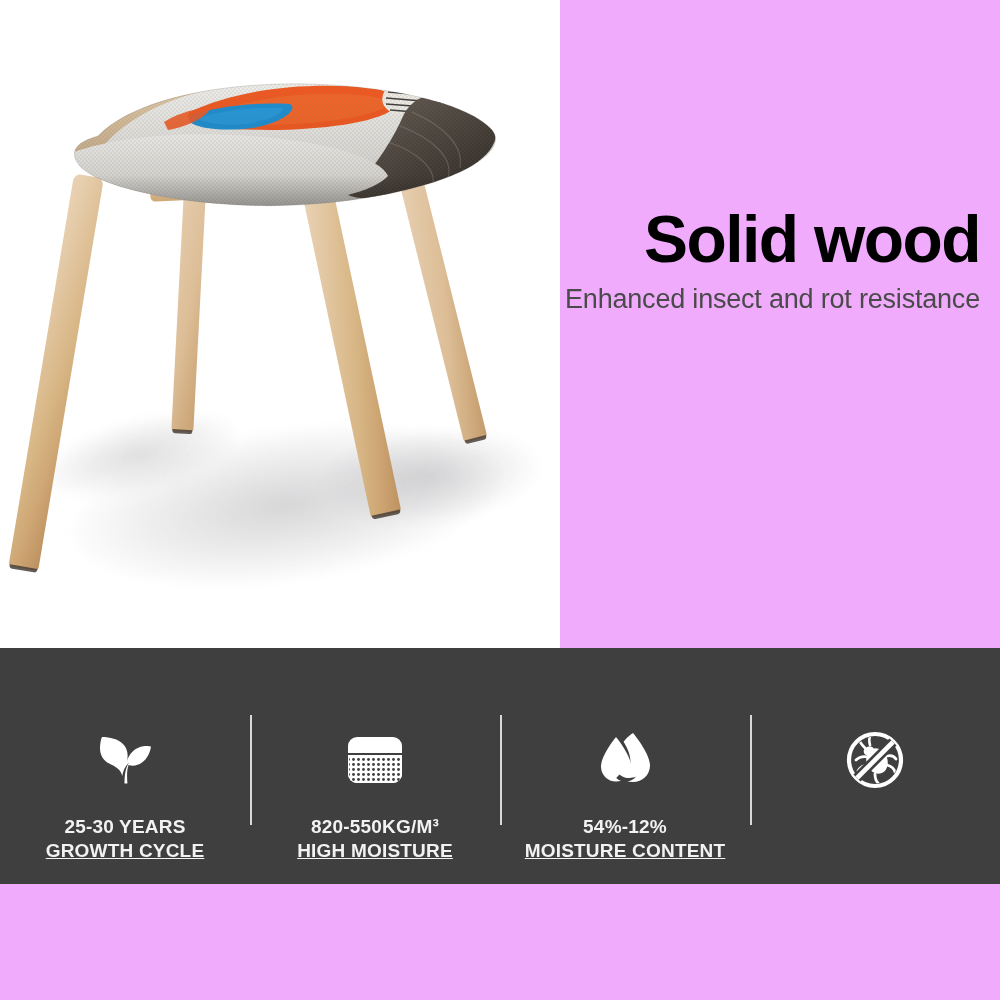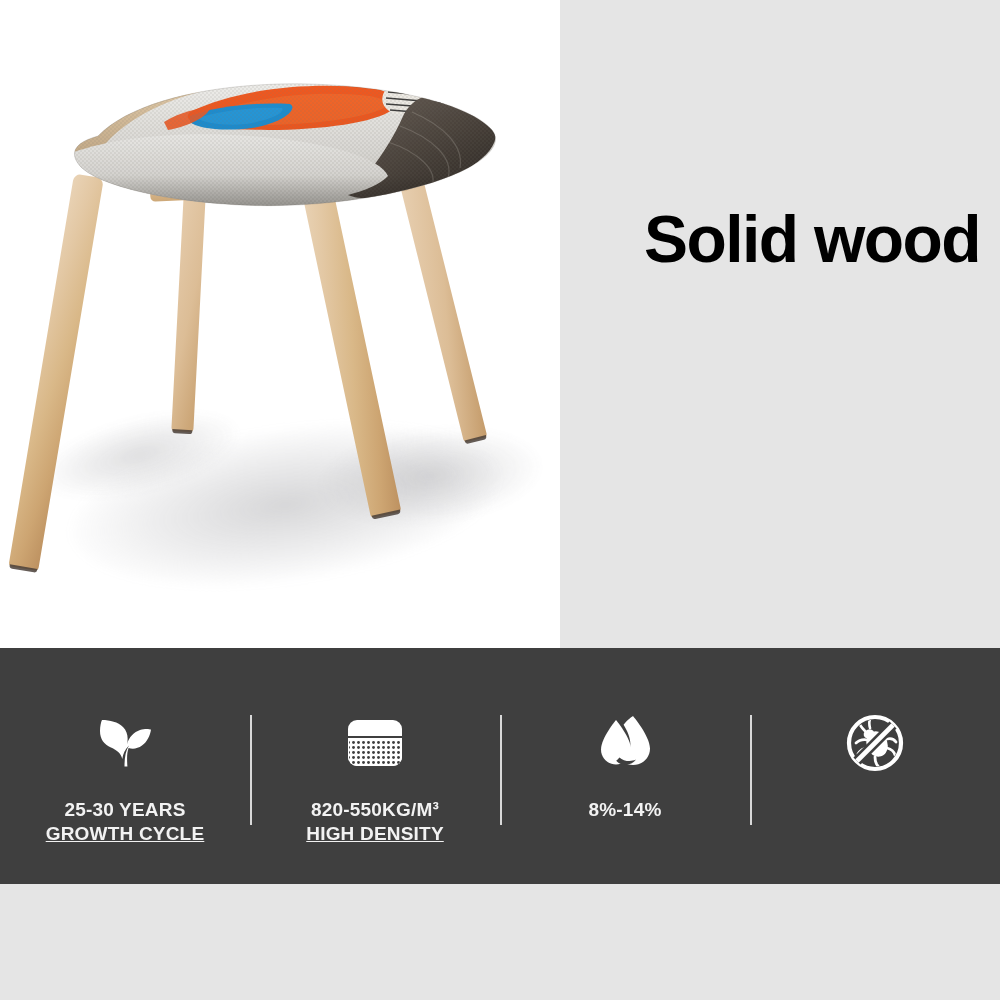--- a/index.html
+++ b/index.html
@@ -10,21 +10,21 @@
   body {
     width: 1000px;
     height: 1000px;
     font-family: "Liberation Sans", sans-serif;
     overflow: hidden;
   }
   #page {
     position: relative;
     width: 1000px;
     height: 1000px;
-    background: #e5e5e5;
+    background: #f0abfc;
   }
 
   
   #product-photo {
     position: absolute;
     left: 0;
     top: 0;
     width: 560px;
     height: 648px;
     background: #ffffff;
@@ -177,21 +177,21 @@
     display: flex;
     align-items: stretch;
   }
   .feature-item {
     position: relative;
     flex: 1 1 0;
     display: flex;
     flex-direction: column;
     align-items: center;
     justify-content: flex-start;
-    padding-top: 64px;
+    padding-top: 81px;
     box-sizing: border-box;
   }
   .feature-item + .feature-item::before {
     content: "";
     position: absolute;
     left: 0;
     top: 67px;
     width: 2px;
     height: 110px;
     background: #d8d8d8;
@@ -323,20 +323,21 @@
 
         <path d="M58,58 C95,20 185,4 268,6 C352,8 430,26 452,52
                  C462,64 450,80 420,94 C370,117 280,131 200,127
                  C120,123 56,106 40,88 C28,74 36,64 58,58 Z" fill="none" stroke="rgba(90,85,78,0.18)" stroke-width="1"></path>
       </svg>
     </div>
   </div>
 
   <div id="headline-block">
     <span id="title-line-1">Solid wood</span>
+    <span id="tagline">Enhanced insect and rot resistance</span>
   </div>
 
   <div id="feature-bar">
 
     <div class="feature-item">
       <div class="feature-icon">
         <svg width="62" height="58" viewBox="0 0 62 58" xmlns="http://www.w3.org/2000/svg">
           <path d="M30.5,52.5 C30.5,44 31.5,37 35,31.5 C31,35 29,40 28.3,45
                    C27.4,40 23,36 17,33.5 C10,30.5 6,25 6,17 C6,12 7,8 8,6
                    C16,6 24,8 29,13 C33.5,17.5 34.5,24 33,30
@@ -365,41 +366,42 @@
           <rect x="2" y="5" width="54" height="46" rx="9" ry="9" fill="#ffffff"></rect>
           <g clip-path="url(#foamClip)">
             <rect x="2" y="22" width="54" height="29" fill="#ffffff"></rect>
             <rect x="2" y="21" width="54" height="2" fill="#3f3f3f"></rect>
             <rect x="3" y="24" width="52" height="26" fill="url(#densityDots)"></rect>
           </g>
         </svg>
       </div>
       <div class="feature-label">
         <span>820-550KG/M³</span>
-        <span class="l2">HIGH DENSITY</span>
+        <span class="l2">HIGH MOISTURE</span>
       </div>
     </div>
 
     <div class="feature-item">
       <div class="feature-icon">
         <svg width="60" height="58" viewBox="0 0 60 58" xmlns="http://www.w3.org/2000/svg">
           <path d="M21,6 C21,6 36,24 36,35.5 C36,44.2 29.3,50.5 21,50.5
                    C12.7,50.5 6,44.2 6,35.5 C6,24 21,6 21,6 Z" fill="#ffffff"></path>
           <path d="M38,2 C38,2 55,22 55,34.5 C55,44 47.4,51 38,51
                    C33.2,51 28.9,49.1 26,46 C31.6,42.8 35.4,37 35.4,30
                    C35.4,23.6 32,16.4 28.6,10.8 C31.6,6.4 38,2 38,2 Z" fill="#ffffff"></path>
           <path d="M26,46 C28.9,49.1 33.2,51 38,51 C40.4,51 42.7,50.6 44.7,49.8
                    C41.8,45 35.6,44 30.4,44.6 C28.8,44.8 27.3,45.3 26,46 Z" fill="#3f3f3f" opacity="0.0"></path>
           <path d="M24.4,43.4 C28.6,47.2 35.6,48.2 41,45.6
                    C38.4,49.2 33.6,51.2 28.4,50.6 C25.6,50.2 23,48.8 21.2,46.8
                    C22.4,45.8 23.5,44.7 24.4,43.4 Z" fill="#3f3f3f"></path>
         </svg>
       </div>
       <div class="feature-label">
-        <span>8%-14%</span>
+        <span>54%-12%</span>
+        <span class="l2">MOISTURE CONTENT</span>
       </div>
     </div>
 
     <div class="feature-item">
       <div class="feature-icon">
         <svg width="60" height="60" viewBox="0 0 60 60" xmlns="http://www.w3.org/2000/svg">
           <defs>
             <clipPath id="banClip">
               <circle cx="30" cy="30" r="23.5"></circle>
             </clipPath>

